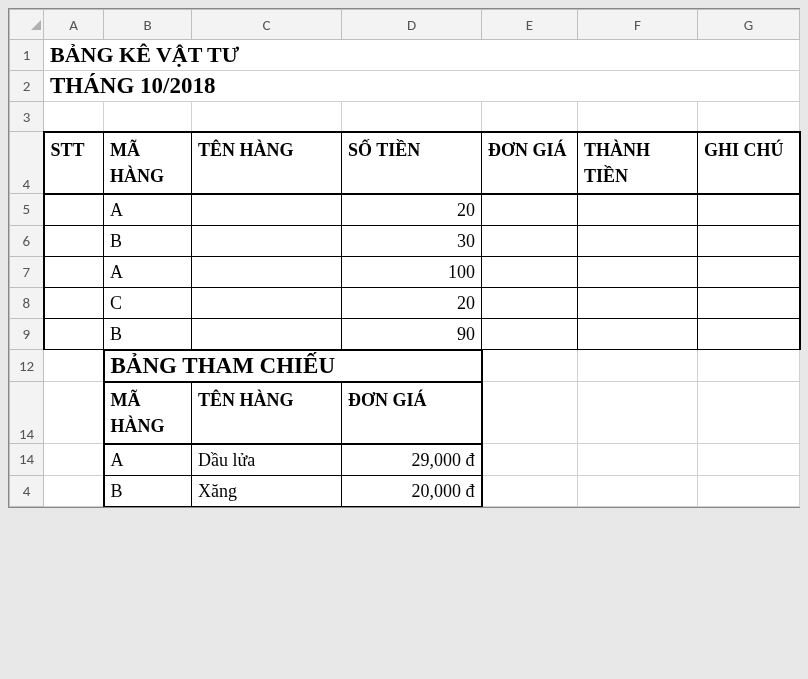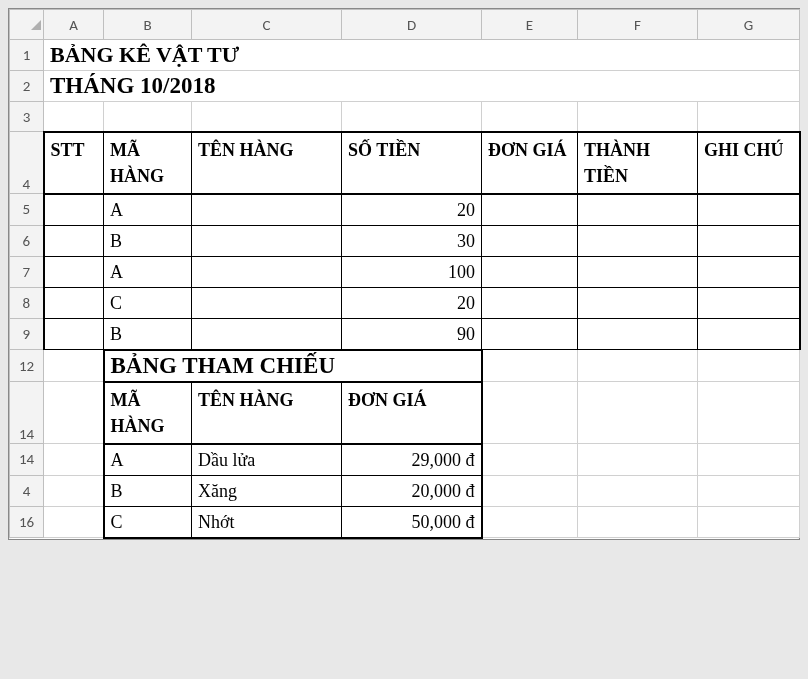--- a/index.html
+++ b/index.html
@@ -285,32 +285,16 @@
     <td class="bthin-b bthin-r">
             <span class="cell">Xăng</span>
           </td>
     <td class="bthin-b br">
             <span class="cell right">20,000 đ</span>
           </td>
     <td></td>
           <td></td>
           <td></td>
   </tr>
-  <tr>
-    <th>16</th>
-    <td></td>
-    <td class="bl bb bthin-r">
-            <span class="cell center">C</span>
-          </td>
-    <td class="bb bthin-r">
-            <span class="cell">Nhớt</span>
-          </td>
-    <td class="bb br">
-            <span class="cell right">50,000 đ</span>
-          </td>
-    <td></td>
-          <td></td>
-          <td></td>
-  </tr>
 
 </tbody>
     </table>
 </div>
 
 </body></html>

